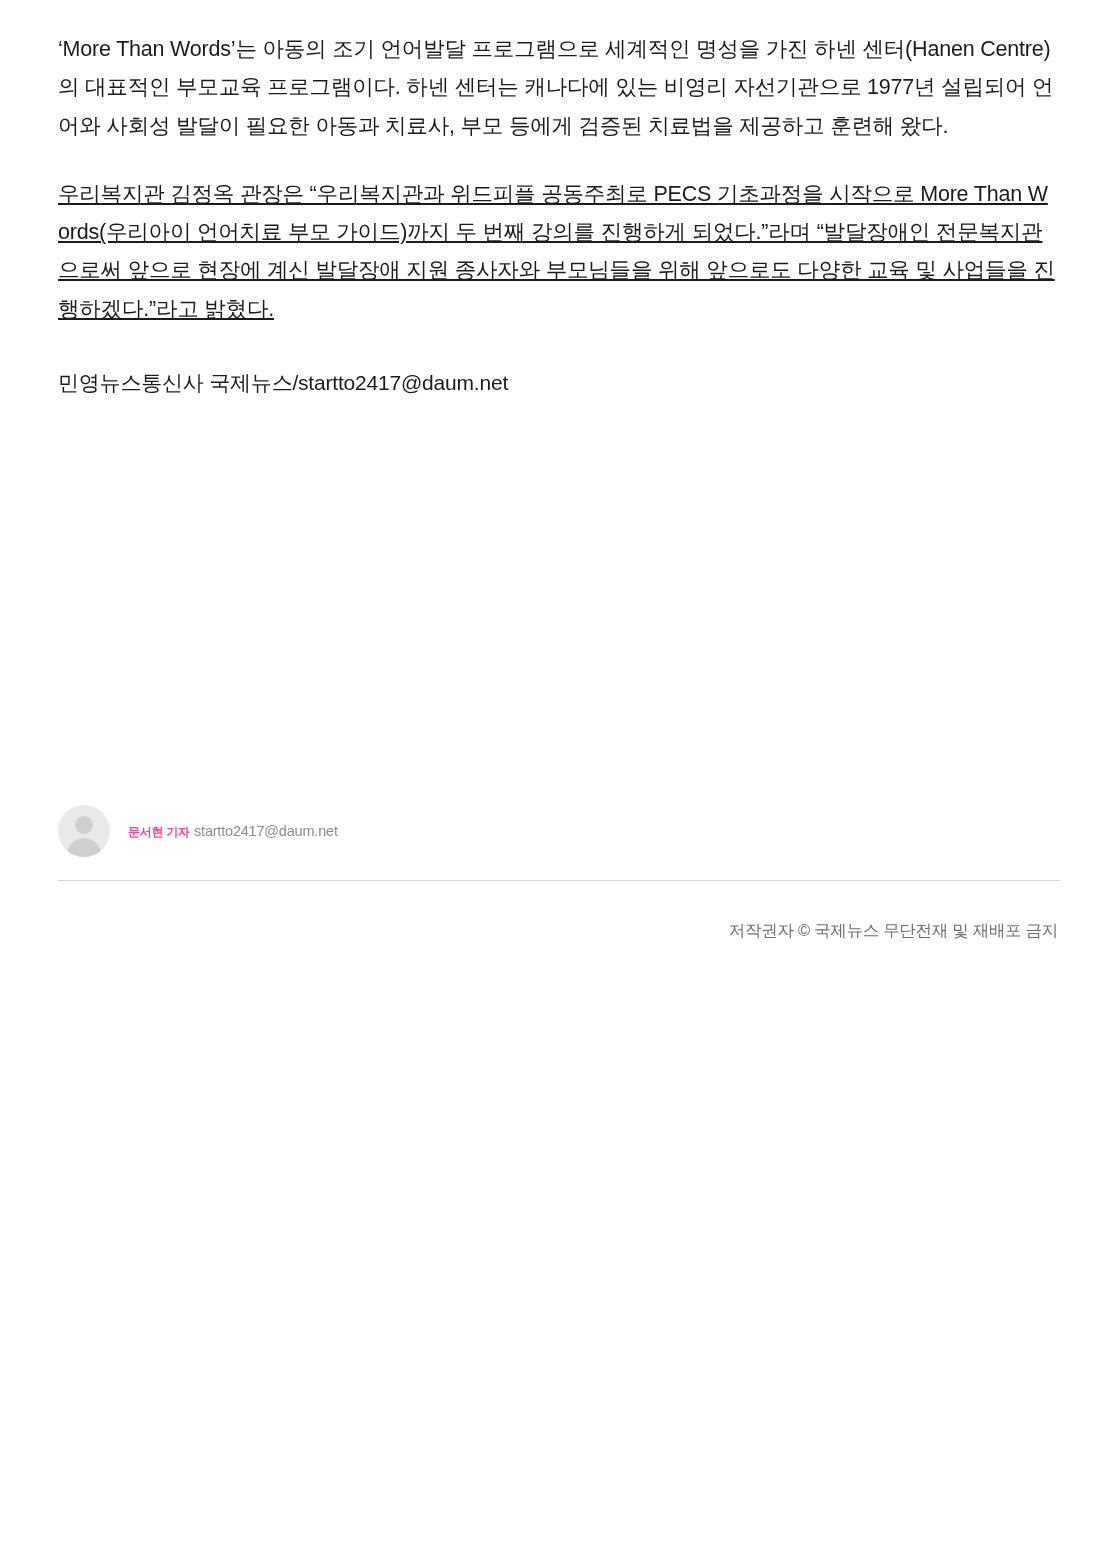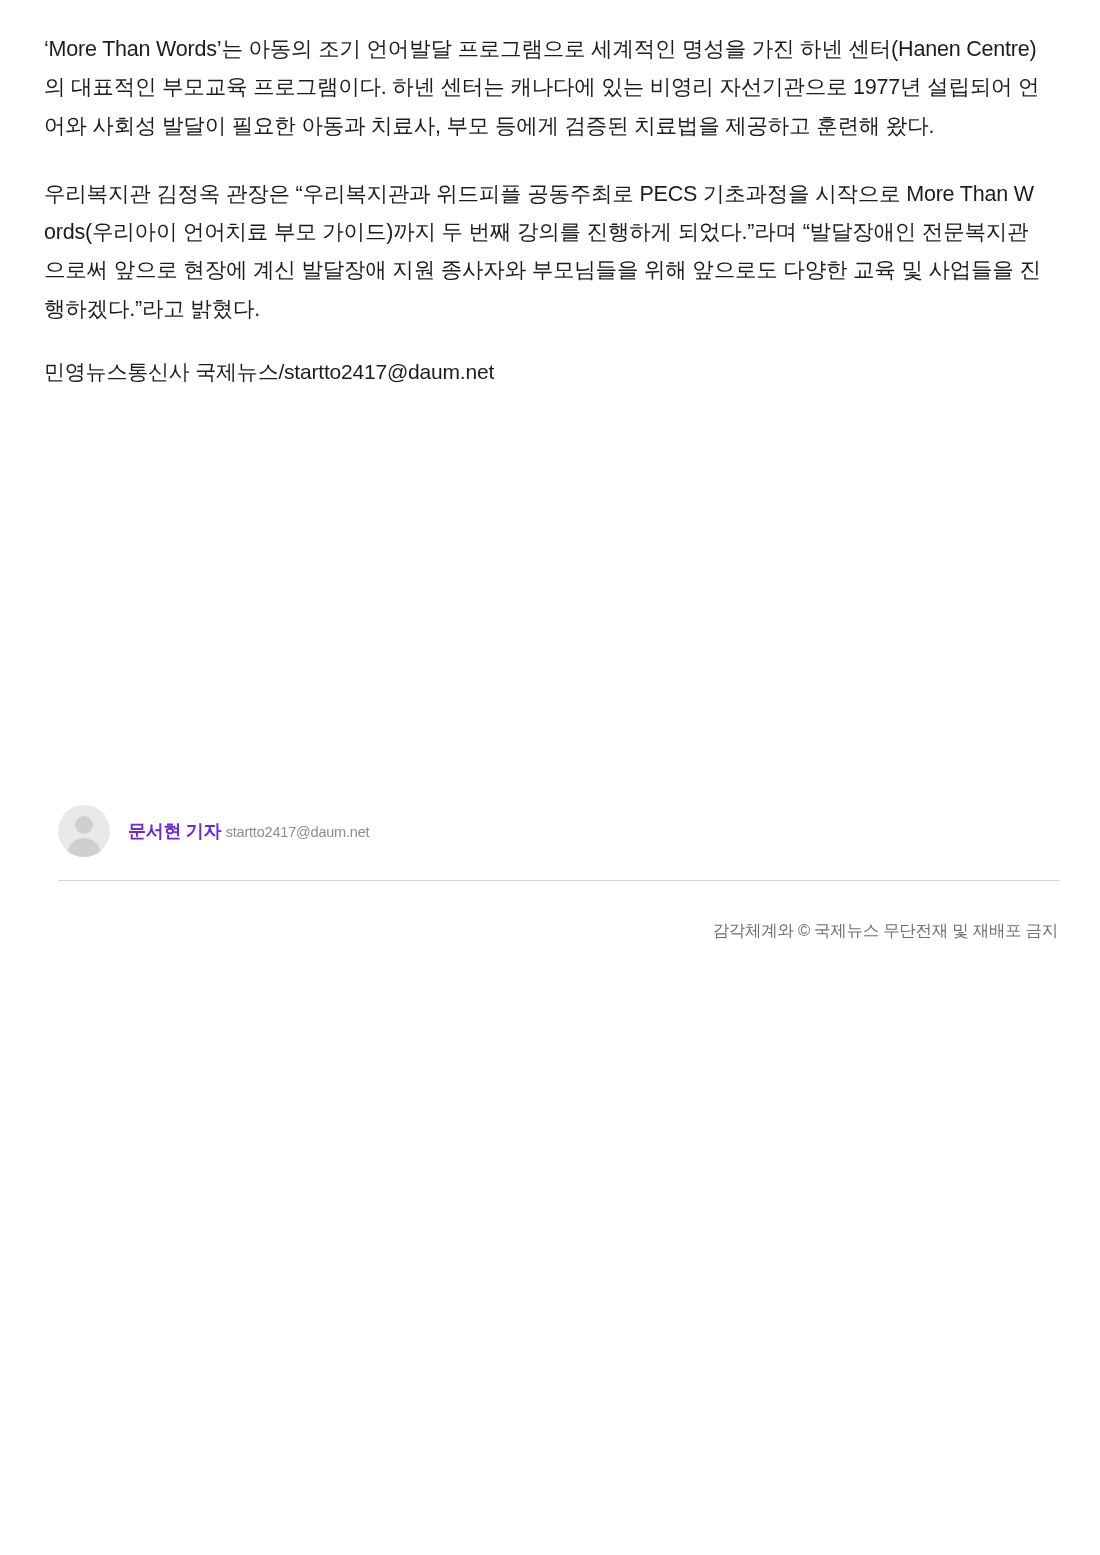--- a/index.html
+++ b/index.html
@@ -13,42 +13,43 @@
     font-family: "Liberation Sans", sans-serif;
     color: #1a1a1a;
     overflow: hidden;
     position: relative;
   }
   .page {
     position: relative;
     width: 1100px;
     height: 1555px;
     box-sizing: border-box;
-    padding: 30px 40px 0 44px;
+    padding: 30px 40px 0 58px;
   }
   .article-body {
     width: 1000px;
   }
   .para {
     font-size: 21.5px;
     line-height: 1.78;
     color: #1c1c1c;
     margin: 0 0 30px 0;
     letter-spacing: -0.2px;
     text-align: left;
     word-break: break-all;
   }
   .para.last {
     margin-bottom: 8px;
+    text-decoration: underline;
   }
   .credit-line {
     font-size: 21px;
     line-height: 1.7;
     color: #1c1c1c;
-    margin-top: 26px;
+    margin-top: 37px;
     letter-spacing: -0.2px;
   }
 
   
   .reporter-block {
     position: absolute;
     left: 58px;
     top: 805px;
     width: 1000px;
     display: flex;
@@ -80,23 +81,23 @@
     position: absolute;
     left: 50%;
     top: 33px;
     width: 34px;
     height: 26px;
     margin-left: -17px;
     border-radius: 17px 17px 0 0;
     background: #cfcfcf;
   }
   .reporter-name {
-    font-size: 18px;
+    font-size: 12px;
     font-weight: bold;
-    color: #6d28d9;
+    color: #ec4899;
     letter-spacing: -0.3px;
   }
   .reporter-email {
     font-size: 14.5px;
     color: #8d8d8d;
     letter-spacing: -0.2px;
   }
 
   .divider {
     position: absolute;
@@ -130,15 +131,15 @@
   <div class="reporter-block">
     <div class="avatar"></div>
     <div>
       <span class="reporter-name">문서현 기자</span>
       <span class="reporter-email">startto2417@daum.net</span>
     </div>
   </div>
 
   <div class="divider"></div>
 
-  <div class="copyright">감각체계와 © 국제뉴스 무단전재 및 재배포 금지</div>
+  <div class="copyright">저작권자 © 국제뉴스 무단전재 및 재배포 금지</div>
 
 </div>
 
 </body></html>

